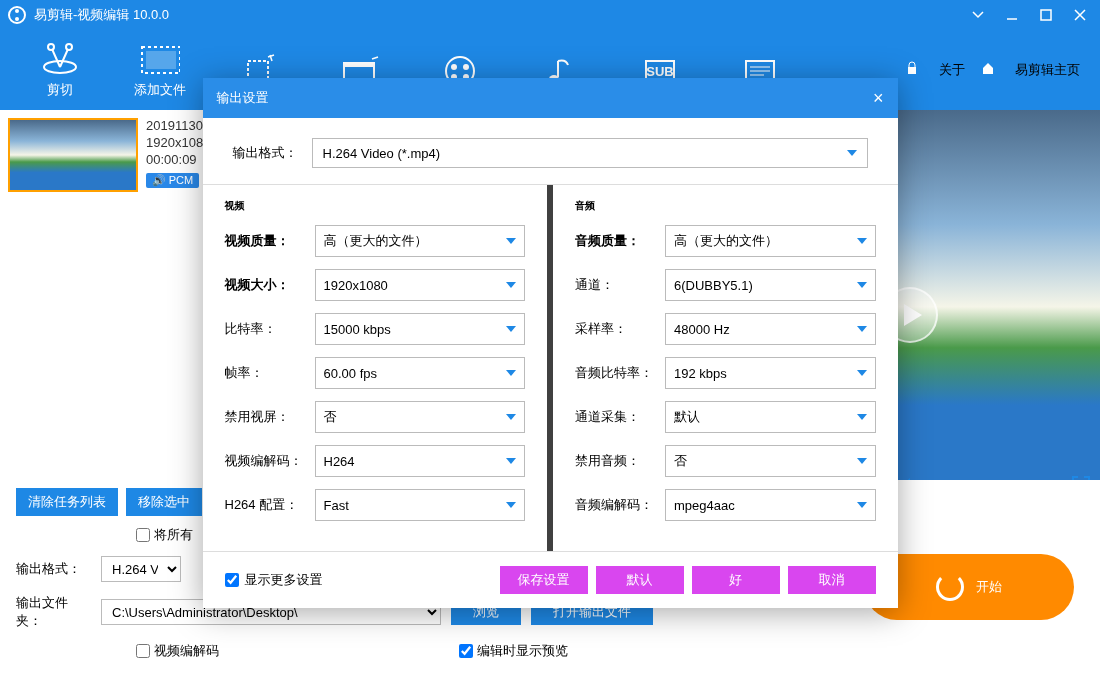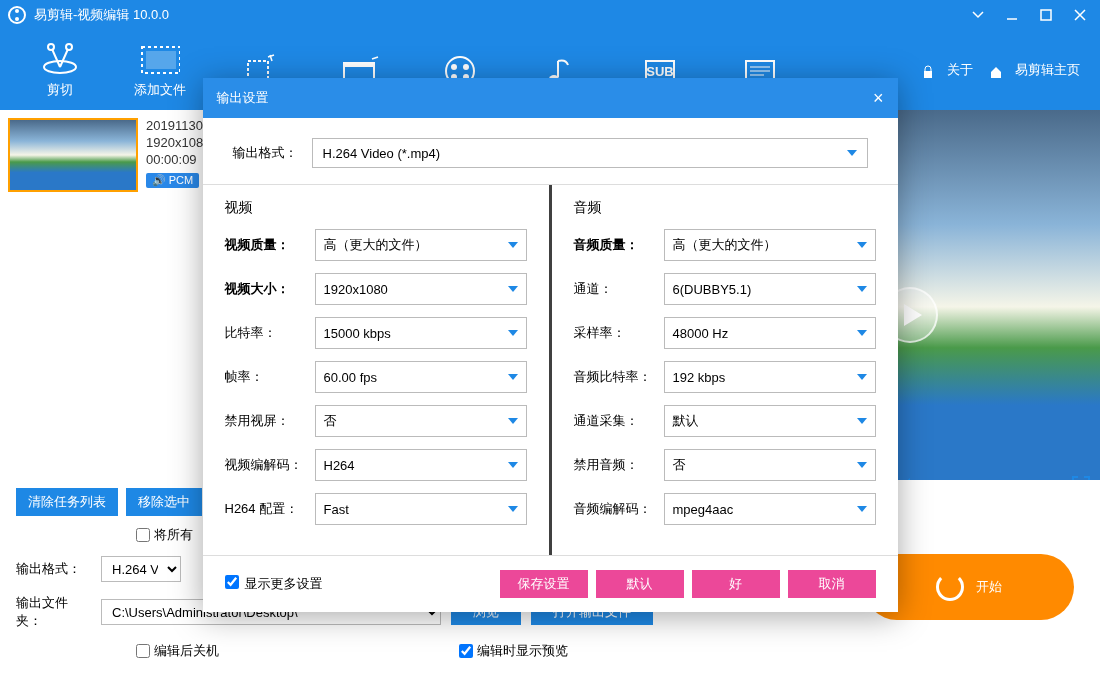--- a/index.html
+++ b/index.html
@@ -9,21 +9,21 @@
 .titlebar .logo::before{content:"";position:absolute;width:4px;height:4px;background:#fff;border-radius:50%;top:1px;left:5px}
 .titlebar .logo::after{content:"";position:absolute;width:4px;height:4px;background:#fff;border-radius:50%;bottom:1px;right:5px}
 .titlebar .spacer{flex:1}
 .titlebar .winbtn{width:24px;height:24px;display:flex;align-items:center;justify-content:center;margin-left:10px;cursor:pointer}
 .toolbar{height:80px;background:#1e88e5;display:flex;align-items:center;color:#fff;padding:0 10px}
 .tool-item{width:100px;display:flex;flex-direction:column;align-items:center;cursor:pointer;padding:6px 0}
 .tool-item .ticon{width:40px;height:38px;display:flex;align-items:center;justify-content:center}
 .tool-item .tlabel{font-size:13px;margin-top:2px}
 .toolbar .rspace{flex:1}
 .toolbar .rightlinks{display:flex;align-items:center;gap:16px;padding-right:10px}
-.toolbar .rightlinks a{color:#ffffff;text-decoration:none;display:flex;align-items:flex-end;gap:12px}
+.toolbar .rightlinks a{color:#000000;text-decoration:none;display:flex;align-items:flex-start;gap:20px}
 .content{display:flex;height:calc(100% - 30px - 80px - 160px)}
 .clip-list{flex:1;background:#fff;padding:8px;overflow:auto}
 .clip{display:flex;gap:8px}
 .clip .thumb{width:130px;height:74px;background:linear-gradient(180deg,#4a6a8a 0%,#8ab4d8 30%,#f5f5e8 50%,#4a9a4a 60%,#2a78c8 75%,#2a78c8 100%);border:2px solid #ffa000}
 .clip .meta{display:flex;flex-direction:column;gap:2px;font-size:12px;color:#333}
 .clip .badge{display:inline-flex;align-items:center;background:#2a88e8;color:#fff;font-size:11px;padding:1px 6px;border-radius:2px;width:max-content;margin-top:4px}
 .preview{width:380px;background:#111;display:flex;align-items:center;justify-content:center;position:relative}
 .preview .pimg{width:100%;height:100%;background:linear-gradient(180deg,#4a6a8a 0%,#8ab4d8 28%,#f5f5e8 48%,#4a9a4a 58%,#2a78c8 72%,#2a78c8 100%)}
 .preview .playbtn{position:absolute;width:56px;height:56px;border-radius:50%;background:rgba(255,255,255,.3);display:flex;align-items:center;justify-content:center;border:2px solid rgba(255,255,255,.7)}
 .preview .playbtn::after{content:"";border-left:18px solid #fff;border-top:11px solid transparent;border-bottom:11px solid transparent;margin-left:5px}
@@ -50,30 +50,30 @@
 .modal{width:695px;background:#fff;box-shadow:0 4px 30px rgba(0,0,0,.35);pointer-events:auto}
 .mtitle{height:40px;background:#2a8de8;color:#fff;display:flex;align-items:center;padding:0 14px;font-size:14px}
 .mtitle .spacer{flex:1}
 .mtitle .close{cursor:pointer;font-size:18px}
 .mtop{padding:20px 30px 16px;display:flex;align-items:center;gap:14px}
 .mtop label{font-size:13px}
 .wide-sel{flex:1;height:30px;border:1px solid #bbb;display:flex;align-items:center;padding:0 10px;justify-content:space-between;background:#fff;cursor:pointer}
 .tri{width:0;height:0;border-left:5px solid transparent;border-right:5px solid transparent;border-top:6px solid #1e88e5}
 .mcols{display:flex;border-top:1px solid #ddd}
 .mcol{flex:1;padding:14px 22px 18px}
-.mcol+.mcol{border-left:3px solid #404040}
-.mcol h4{font-size:14px;font-weight:normal;margin-bottom:0}
+.mcol+.mcol{border-left:6px solid #404040}
+.mcol h4{font-size:10px;font-weight:bold;margin-bottom:0}
 .frow{display:flex;align-items:center;margin:12px 0}
 .frow .flab{width:90px;font-size:13px}
 .frow.bold .flab{font-weight:bold}
 .fsel{flex:1;height:32px;border:1px solid #bbb;display:flex;align-items:center;justify-content:space-between;padding:0 8px;background:#fff;cursor:pointer;font-size:12px}
 .mfoot{border-top:1px solid #ddd;padding:14px 22px;display:flex;align-items:center}
-.mfoot .chk{display:flex;align-items:flex-start;gap:6px}
+.mfoot .chk{display:flex;align-items:center;gap:6px}
 .mfoot .spacer{flex:1}
-.mbtn{background:#ec4899;color:#fff;border:none;width:88px;height:28px;margin-left:8px;cursor:pointer;font-size:13px}
+.mbtn{background:#d946ef;color:#fff;border:none;width:88px;height:28px;margin-left:8px;cursor:pointer;font-size:13px}
 input[type=checkbox]{width:14px;height:14px}
 svg{display:block}
 </style>
 </head>
 <body>
 
 <div class="titlebar">
   <div class="logo"></div>
   <span>易剪辑-视频编辑 10.0.0</span>
   <div class="spacer"></div>
@@ -248,21 +248,21 @@
   </div>
   <div class="formrow">
     <label>输出文件夹：</label>
     <select class="sel"><option>C:\Users\Administrator\Desktop\</option></select>
     <button class="smbtn">浏览</button>
     <button class="smbtn">打开输出文件</button>
   </div>
   <div class="chkrow2">
     <label>
         <input type="checkbox" style="">
-        <span>编辑后关机</span>
+        <span>视频编解码</span>
       </label>
     <label>
         <input type="checkbox" checked="" style="">
         <span>编辑时显示预览</span>
       </label>
   </div>
   <div class="startbtn">
     <div class="spin"></div>
     <span>开始</span>
   </div>

